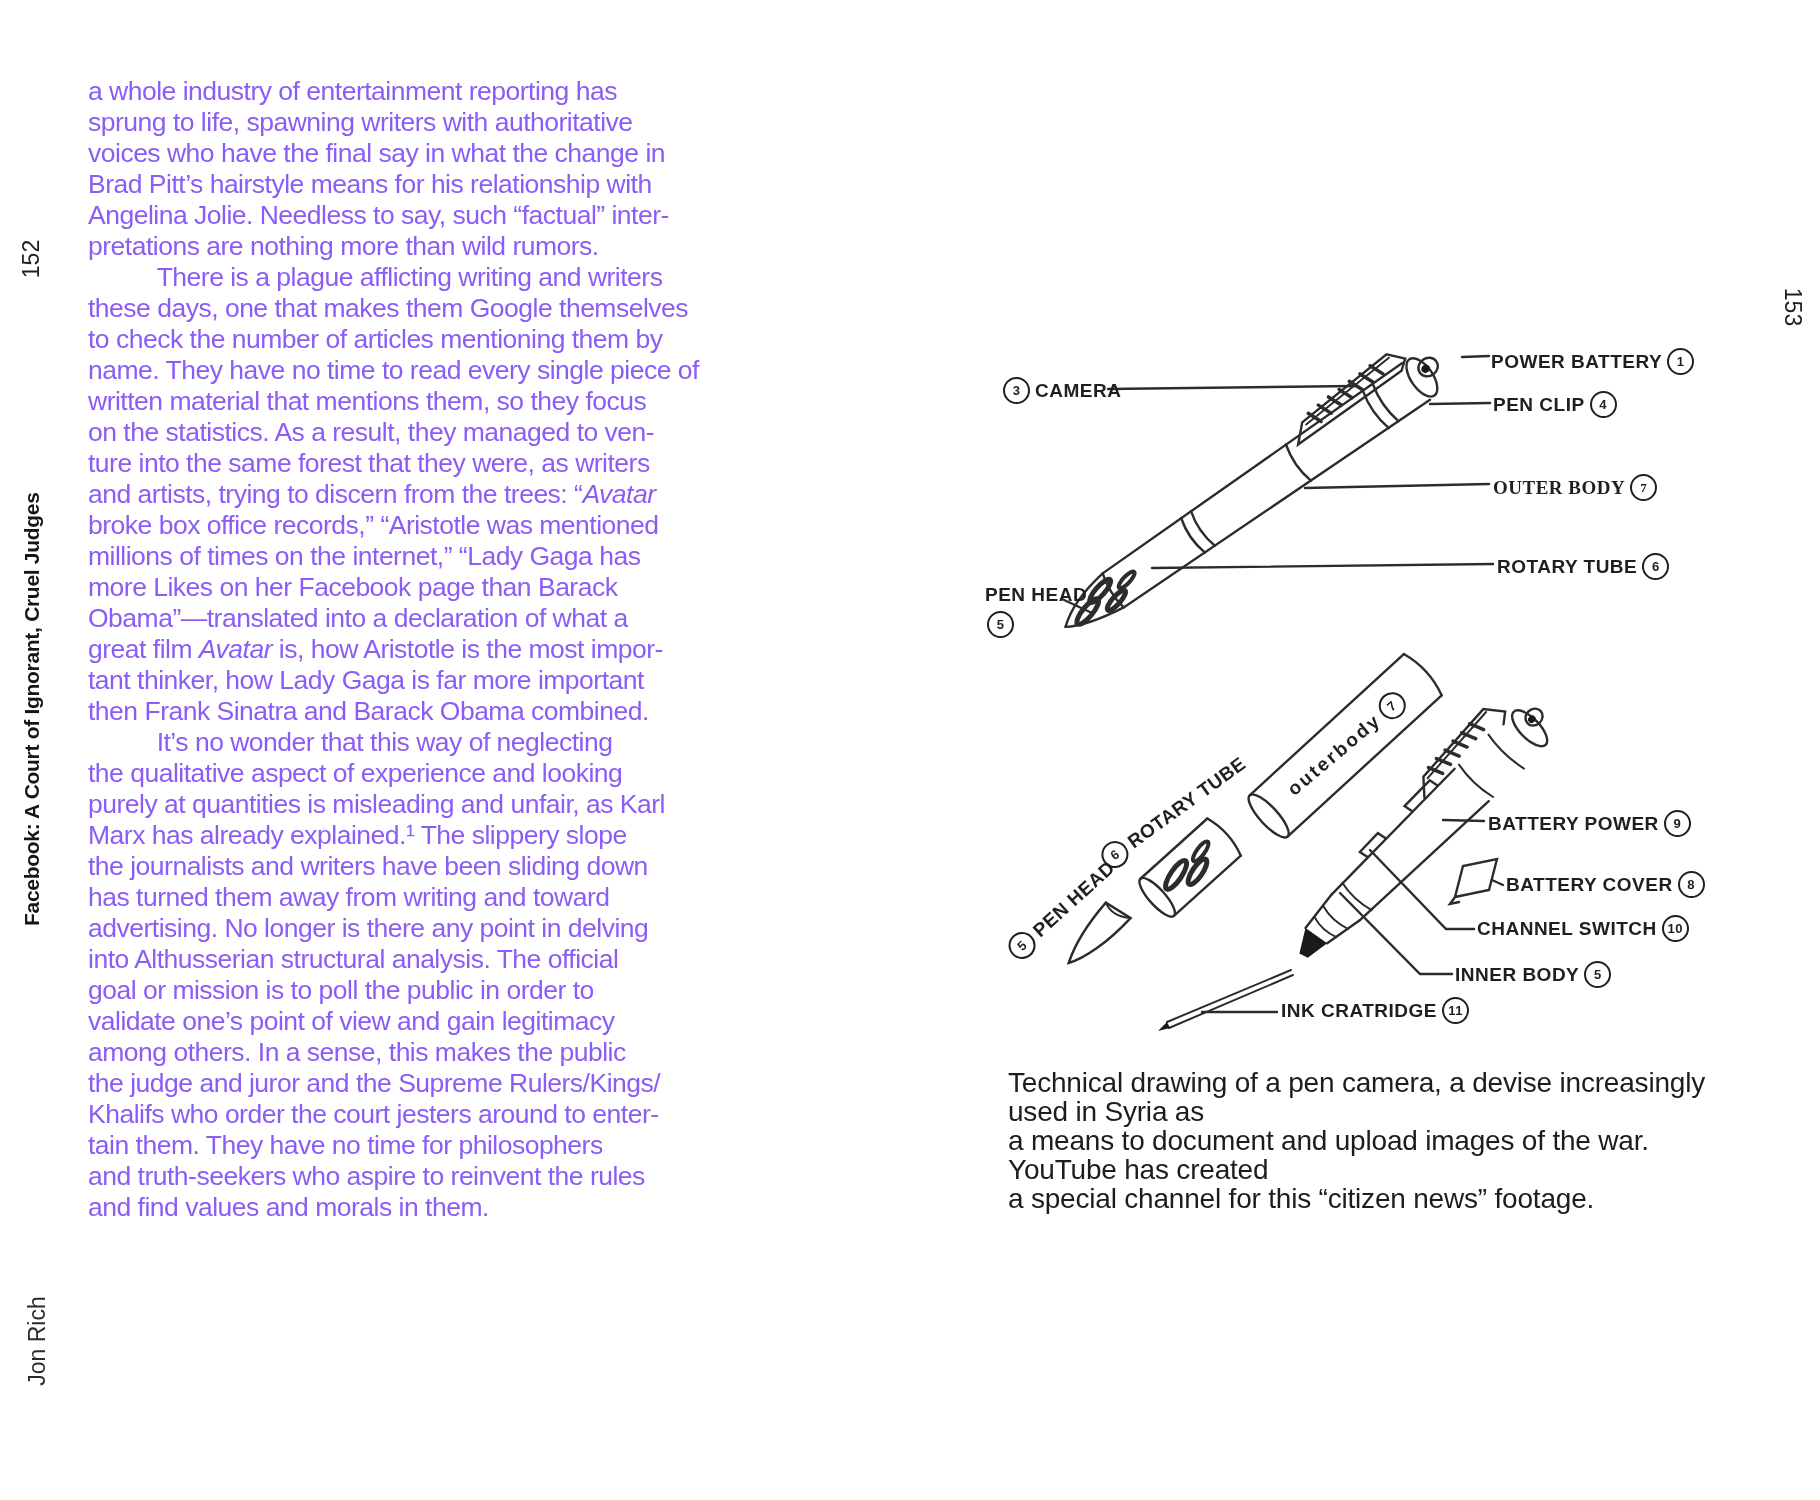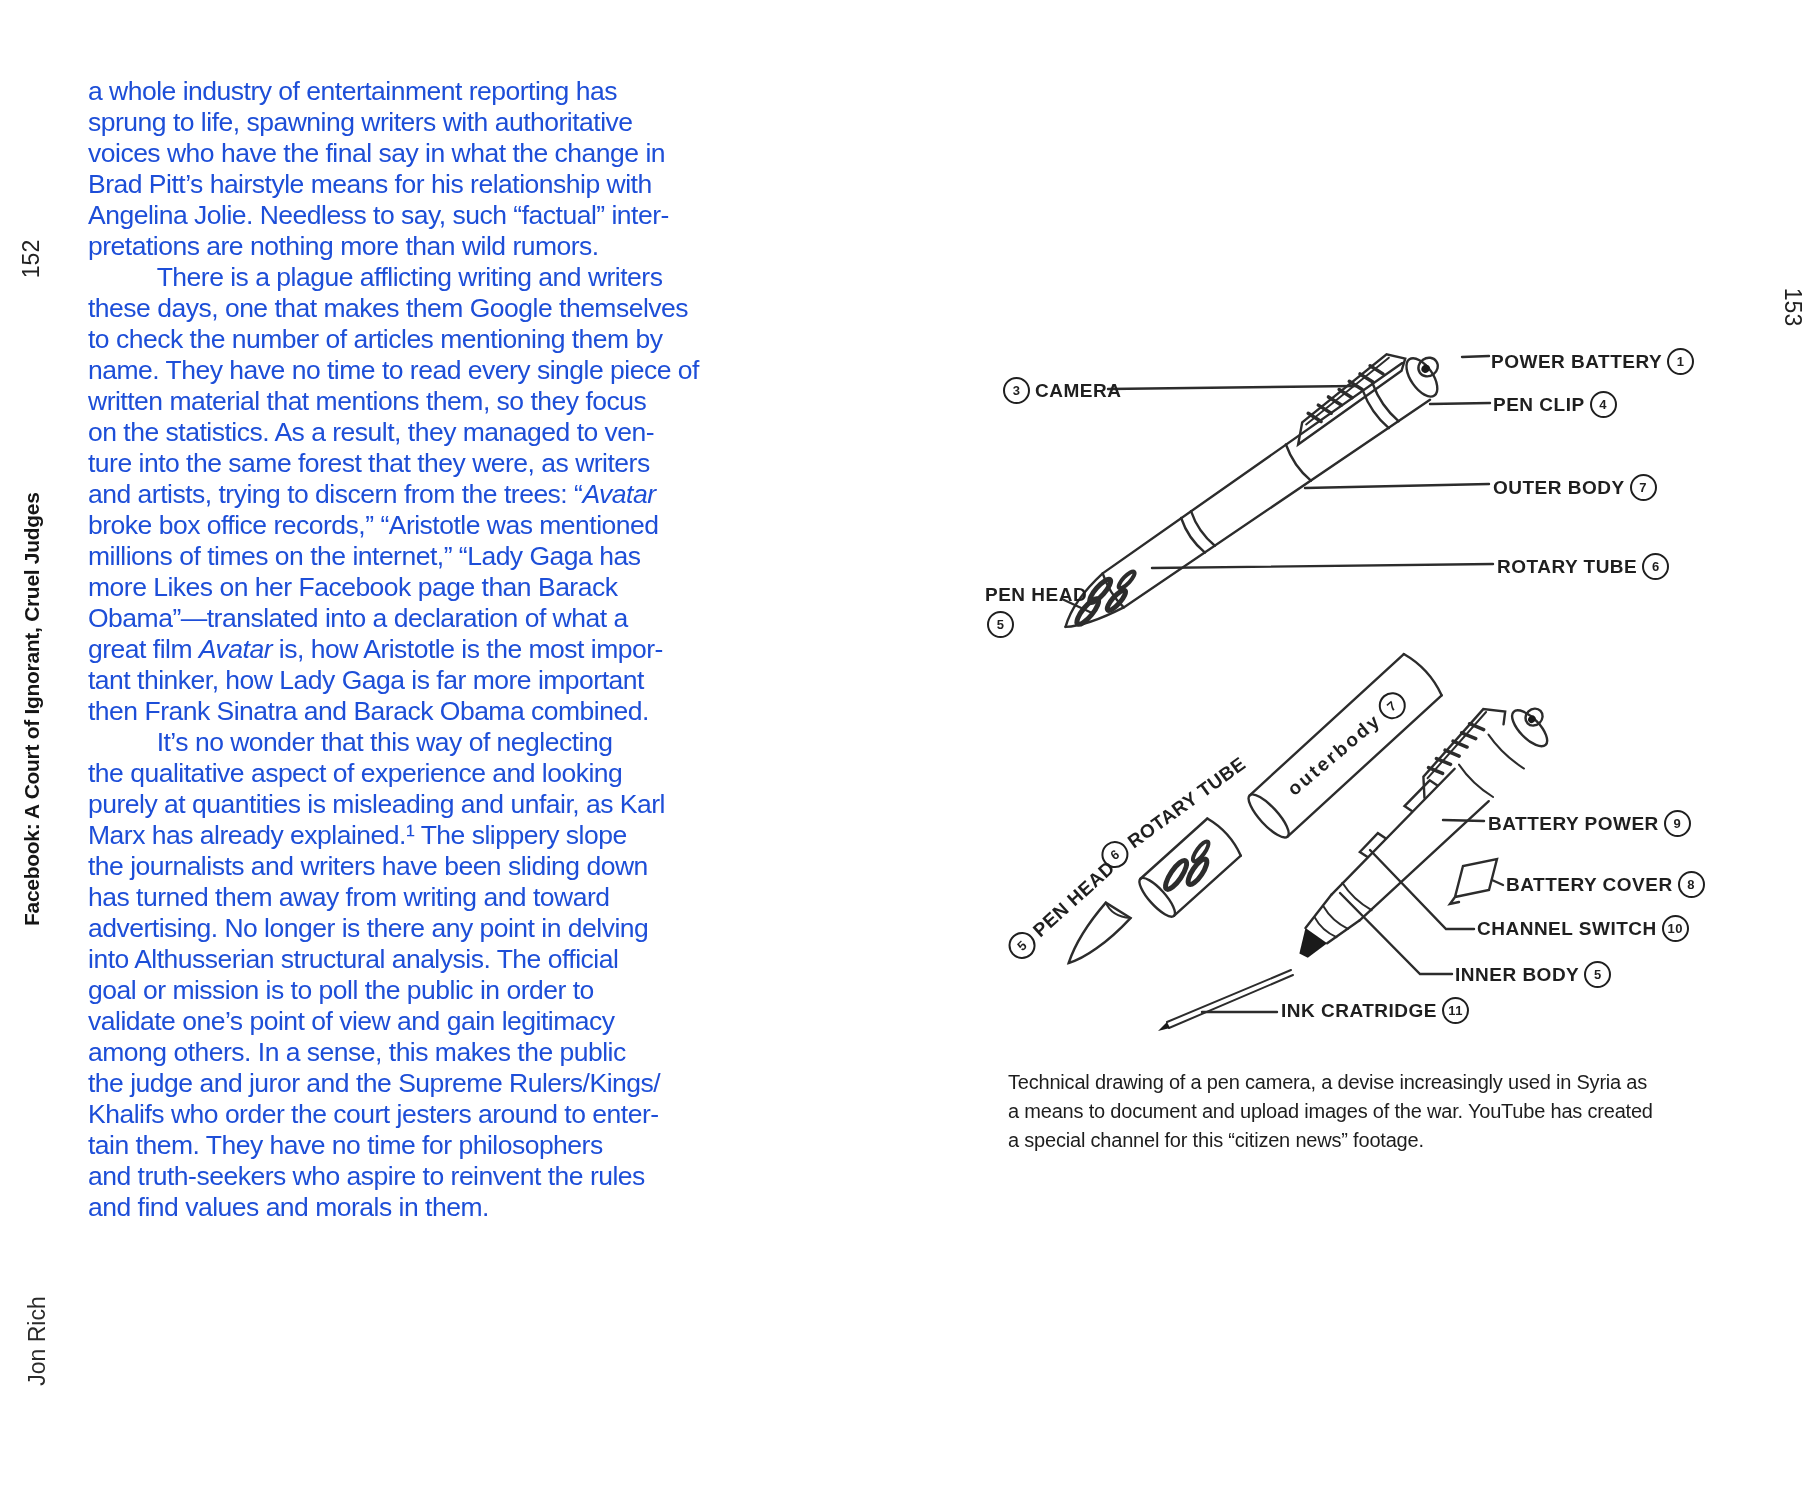--- a/index.html
+++ b/index.html
@@ -2,21 +2,21 @@
 <html><head>
 <meta charset="utf-8">
 <style>
   html,body{margin:0;padding:0;background:#e8e8e8;}
   #page{position:relative;width:1820px;height:1500px;background:#ffffff;overflow:hidden;
         font-family:"Liberation Sans",sans-serif;color:#1c1c1c;}
 
   
   #article{position:absolute;left:88px;top:76px;width:700px;
            font-size:26.5px;line-height:31px;letter-spacing:-0.5px;
-           color:#1d4ed8;white-space:pre-wrap;}
+           color:#8b5cf6;white-space:pre-wrap;}
   #article div{white-space:pre-wrap;}
 
   
   .vtext{position:absolute;text-align:center;white-space:nowrap;}
   #pn-left{left:1px;top:246px;width:60px;height:26px;transform:rotate(-90deg);
            font-size:23px;color:#222;}
   #run-title{left:-177px;top:703px;width:420px;height:26px;transform:rotate(-90deg);
            font-size:21px;font-weight:bold;letter-spacing:-0.3px;color:#151515;}
   #author{left:-18px;top:1328px;width:110px;height:26px;transform:rotate(-90deg);
            font-size:23px;color:#2a2a2a;}
@@ -29,21 +29,21 @@
   .circ{display:inline-flex;align-items:center;justify-content:center;
         width:23px;height:23px;border:2px solid #1f1f1f;border-radius:50%;
         font-size:13px;font-weight:bold;flex:0 0 auto;}
   .rot{transform-origin:left center;}
   #lbl-pen-head{display:block;}
   #lbl-pen-head .circ{margin-top:5px;margin-left:2px;}
   #lbl-outerbody-x{font-size:19px;letter-spacing:2.5px;}
 
   
   #caption{position:absolute;left:1008px;top:1068px;width:740px;
-           font-size:20px;line-height:29px;letter-spacing:-0.2px;
+           font-size:28px;line-height:29px;letter-spacing:-0.2px;
            color:#1d1d1d;white-space:pre-line;}
 
   
   #draw{position:absolute;left:0;top:0;pointer-events:none;}
   #draw path,#draw ellipse{stroke:#2c2c2c;fill:none;stroke-width:2.4;stroke-linecap:round;}
   #draw .thin{stroke-width:2;}
   #draw .fill{fill:#1a1a1a;stroke:none;}
 </style>
 </head>
 <body>
@@ -150,21 +150,21 @@
   <div class="flabel" style="left:1491px;top:348px;">
     <span>POWER BATTERY</span>
     <span class="circ">1</span>
   </div>
 
   <div class="flabel" style="left:1493px;top:391px;">
     <span>PEN CLIP</span>
     <span class="circ">4</span>
   </div>
 
-  <div class="flabel" style="left:1493px;top:474px;">
+  <div class="flabel" style="left:1493px;top:474px;font-family:Liberation Serif, serif;">
     <span>OUTER BODY</span>
     <span class="circ">7</span>
   </div>
 
   <div class="flabel" style="left:1497px;top:553px;">
     <span>ROTARY TUBE</span>
     <span class="circ">6</span>
   </div>
 
   <div class="flabel" id="lbl-pen-head" style="left:985px;top:584px;">

